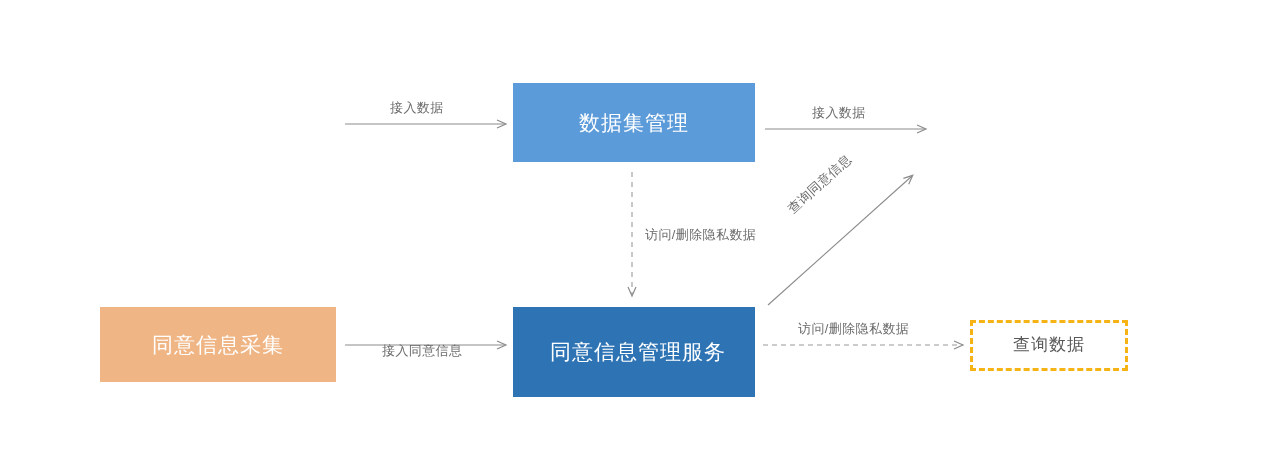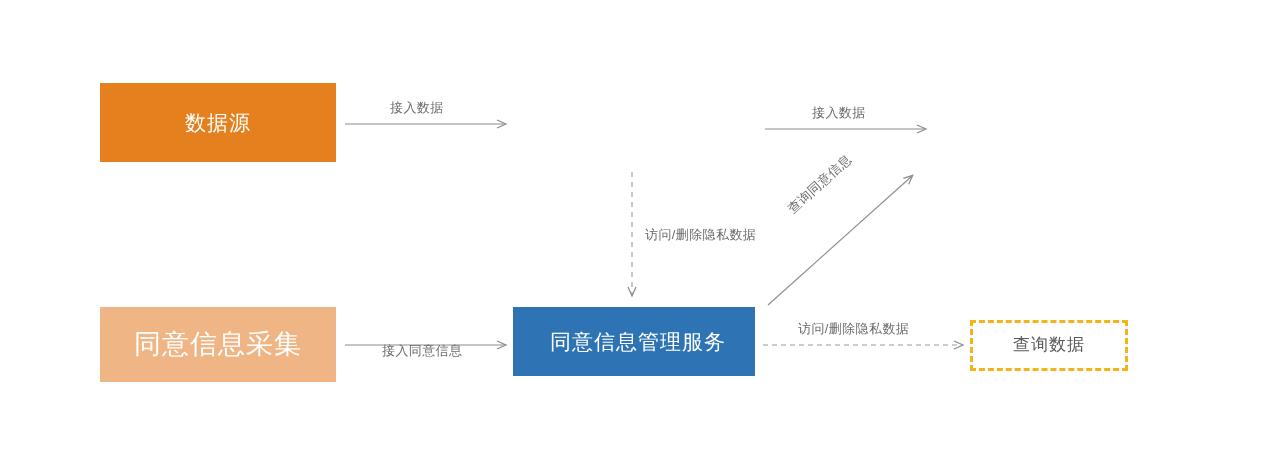--- a/index.html
+++ b/index.html
@@ -48,24 +48,24 @@
   #node-data-app-system {
     left: 930px; top: 83px; width: 210px; height: 100px;
     background: #4472c9;
     color: #ffffff;
     font-size: 22px;
   }
   #node-consent-collect {
     left: 100px; top: 307px; width: 236px; height: 75px;
     background: #f0b584;
     color: #ffffff;
-    font-size: 27px;
+    font-size: 21px;
   }
   #node-consent-mgmt-service {
-    left: 513px; top: 307px; width: 242px; height: 69px;
+    left: 513px; top: 307px; width: 242px; height: 90px;
     background: #2e74b5;
     color: #ffffff;
     font-size: 21px;
     padding-left: 8px;
   }
   #node-other-apps {
     left: 970px; top: 320px; width: 158px; height: 51px;
     background: #ffffff;
     border: 3px dashed #f5b316;
     color: #595959;
@@ -123,24 +123,24 @@
 
     <line x1="632" y1="172" x2="632" y2="295" stroke="#9a9a9a" stroke-width="1.1" stroke-dasharray="5,5" marker-end="url(#arrow-open-dash)"></line>
 
     <line x1="768" y1="305" x2="912" y2="176" stroke="#8c8c8c" stroke-width="1.1" marker-end="url(#arrow-open)"></line>
 
     <line x1="345" y1="345" x2="505" y2="345" stroke="#8c8c8c" stroke-width="1.1" marker-end="url(#arrow-open)"></line>
 
     <line x1="763" y1="345" x2="962" y2="345" stroke="#9a9a9a" stroke-width="1.1" stroke-dasharray="5,4" marker-end="url(#arrow-open-dash)"></line>
   </svg>
 
-  <div class="node" id="node-data-source">
-    <span class="node-label">数据源</span>
+
+  <div class="node" id="node-dataset-mgmt">
+    <span class="node-label">数据集管理</span>
   </div>
-
 
 
   <div class="node" id="node-consent-collect">
     <span class="node-label">同意信息采集</span>
   </div>
 
   <div class="node" id="node-consent-mgmt-service">
     <span class="node-label">同意信息管理服务</span>
   </div>
 

